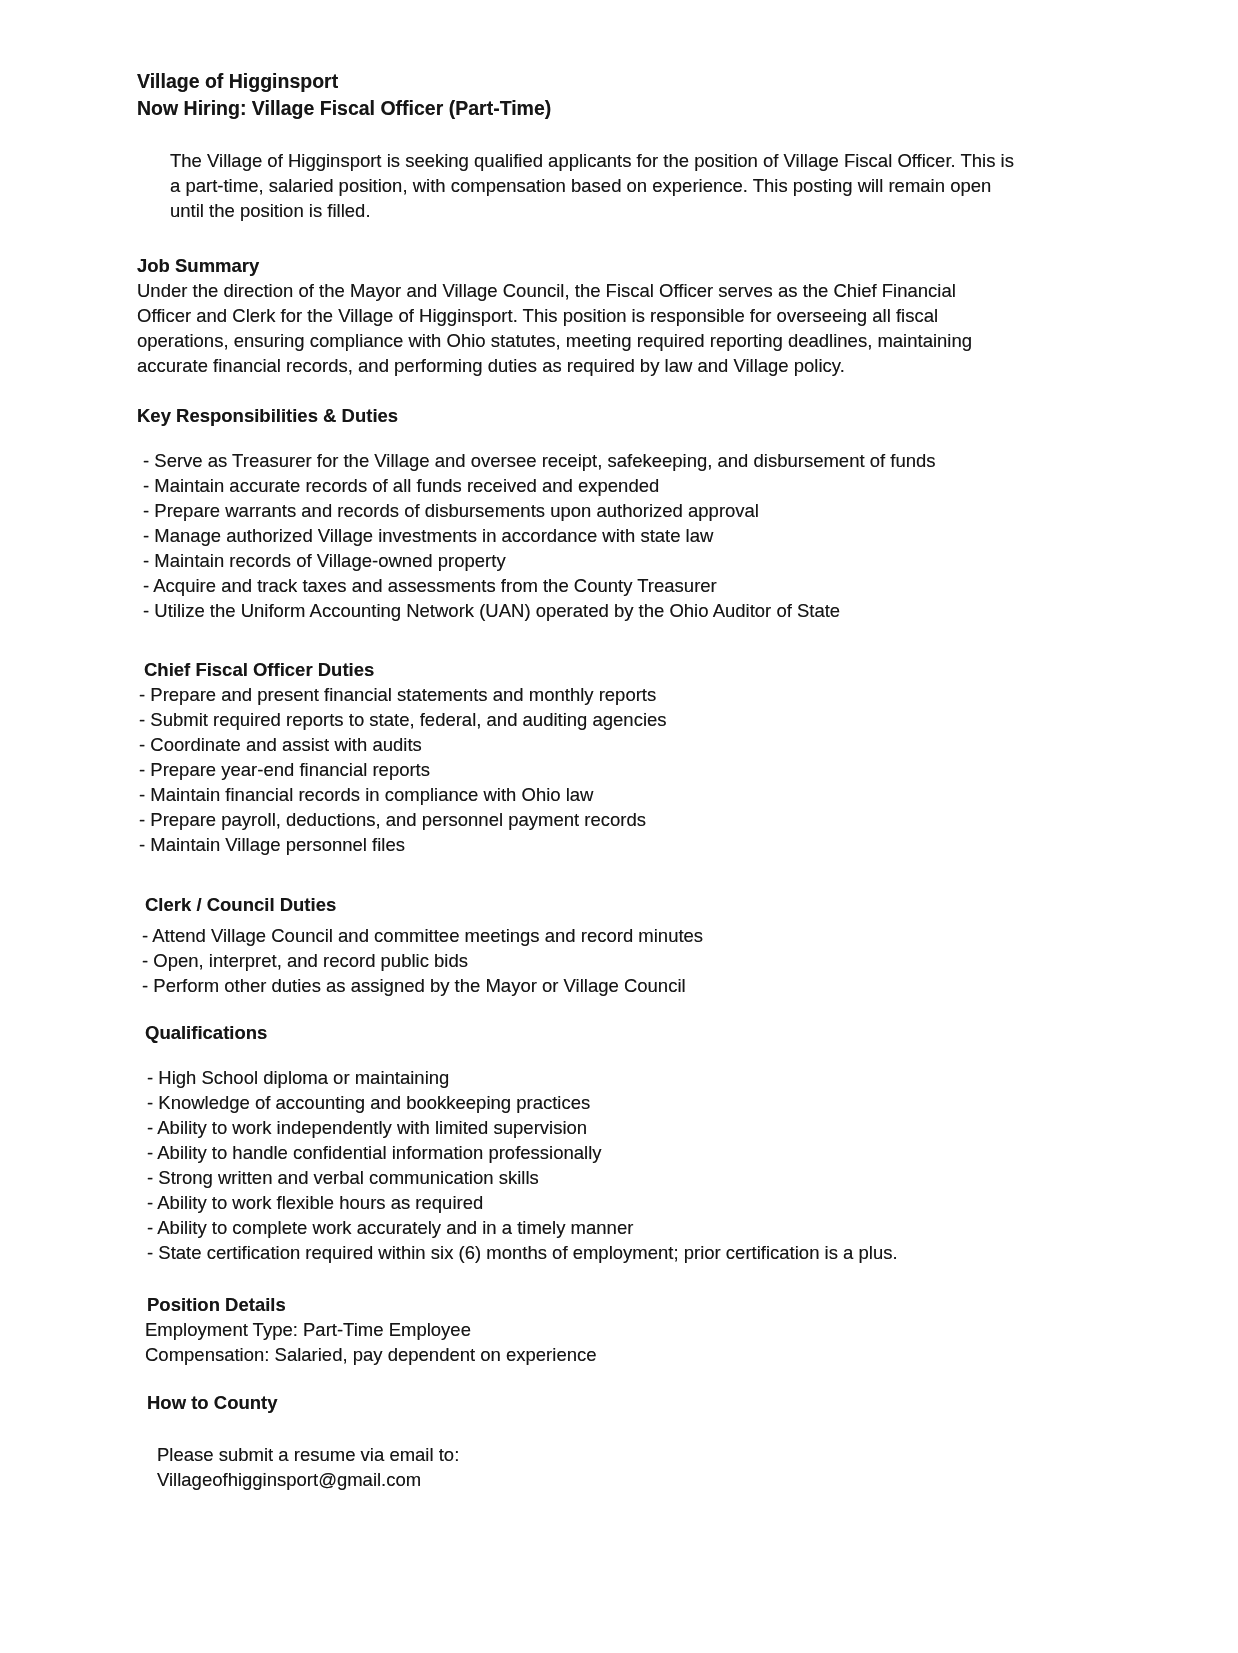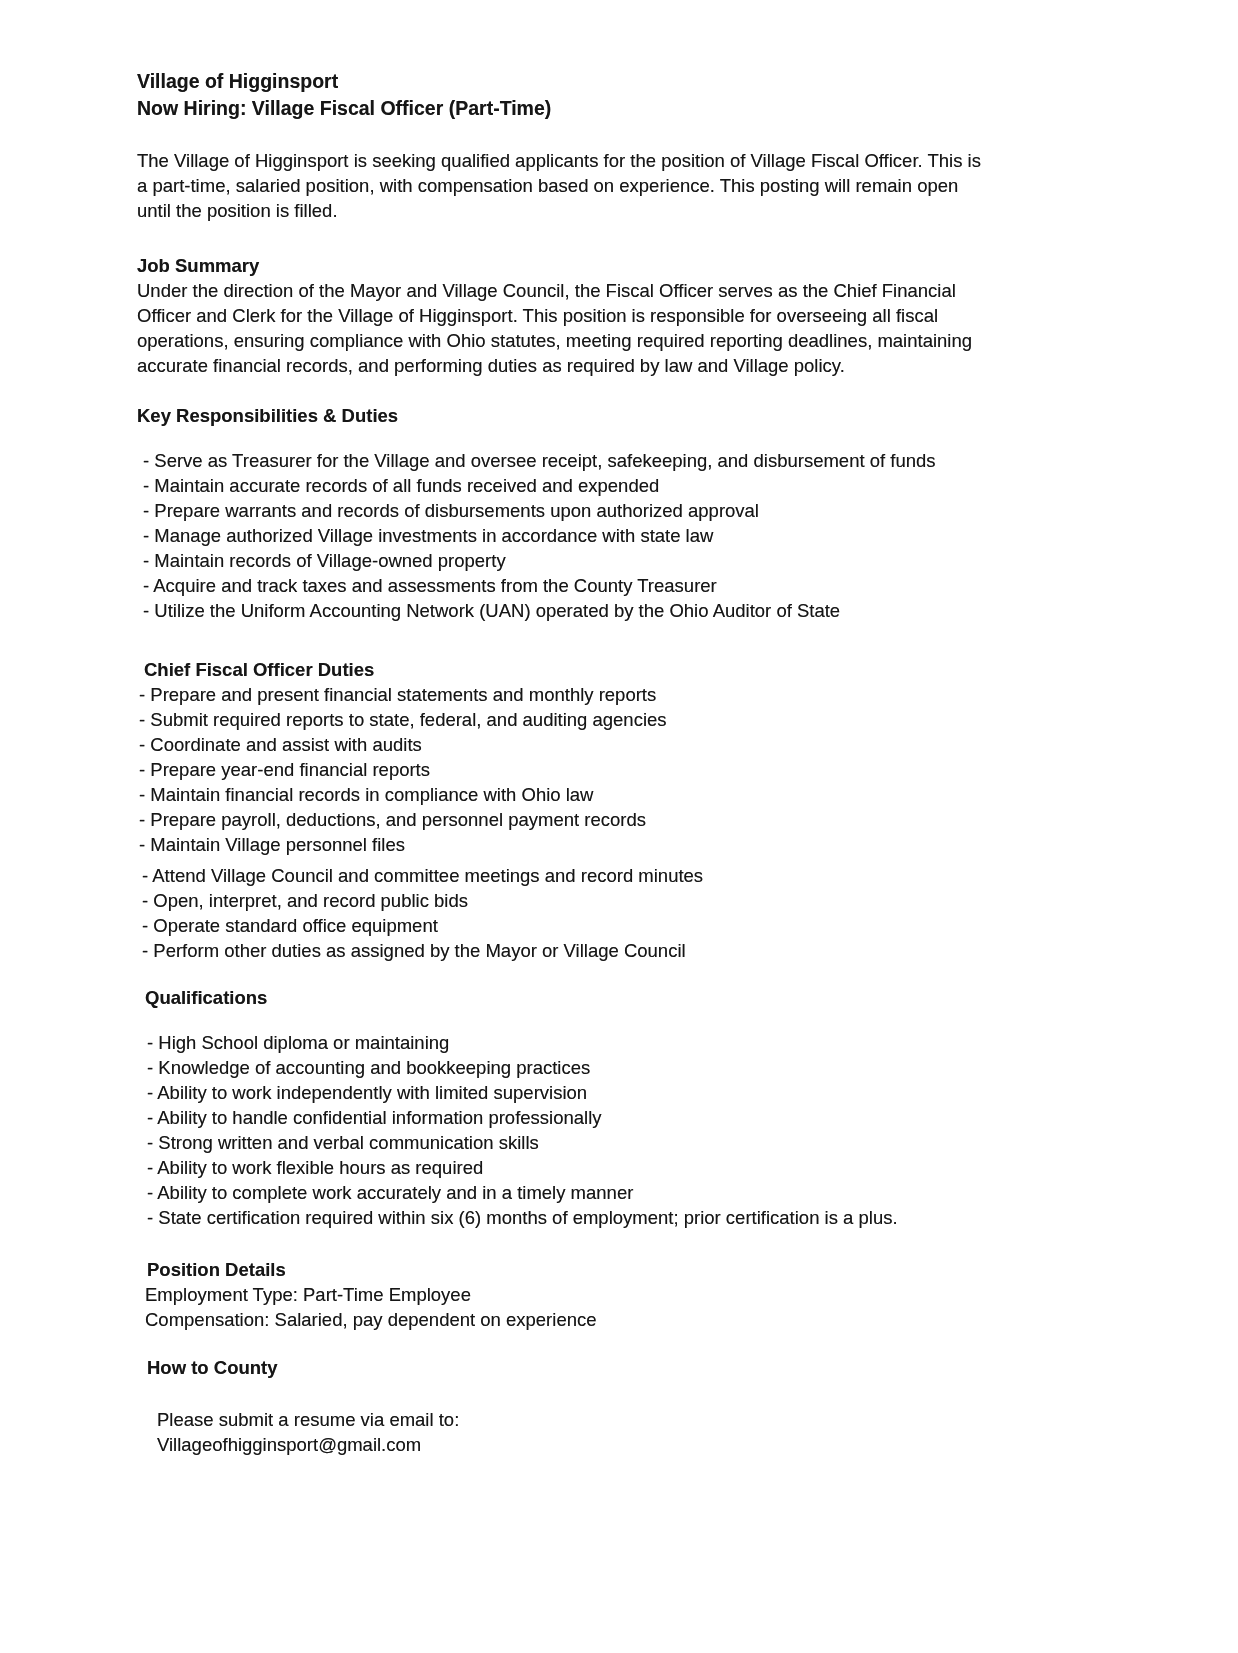--- a/index.html
+++ b/index.html
@@ -34,21 +34,21 @@
     line-height: 25px;
     white-space: nowrap;
   }
   .title-line {
     font-weight: bold;
     font-size: 19.5px;
     line-height: 27px;
     white-space: nowrap;
   }
   
-  .intro            { margin-top: 26px; }
+  .intro            { margin-top: 26px; margin-left: 33px; }
   .js-heading       { margin-top: 30px; }
   .kr-heading       { margin-top: 25px; }
   .kr-items         { margin-top: 20px; margin-left: 6px; }
   .cf-heading       { margin-top: 34px; margin-left: 7px; }
   .cf-items         { margin-left: 2px; }
   .cc-heading       { margin-top: 35px; margin-left: 8px; }
   .cc-items         { margin-top: 6px;  margin-left: 5px; }
   .q-heading        { margin-top: 22px; margin-left: 8px; }
   .q-items          { margin-top: 20px; margin-left: 10px; }
   .pd-heading       { margin-top: 27px; margin-left: 10px; }
@@ -102,24 +102,24 @@
       <div class="line">- Submit required reports to state, federal, and auditing agencies</div>
       <div class="line">- Coordinate and assist with audits</div>
       <div class="line">- Prepare year-end financial reports</div>
       <div class="line">- Maintain financial records in compliance with Ohio law</div>
       <div class="line">- Prepare payroll, deductions, and personnel payment records</div>
       <div class="line">- Maintain Village personnel files</div>
     </div>
   </section>
 
   <section>
+    <div class="heading cc-heading">Clerk / Council Duties</div>
     <div class="cc-items">
       <div class="line">- Attend Village Council and committee meetings and record minutes</div>
       <div class="line">- Open, interpret, and record public bids</div>
-      <div class="line">- Operate standard office equipment</div>
       <div class="line">- Perform other duties as assigned by the Mayor or Village Council</div>
     </div>
   </section>
 
   <section>
     <div class="heading q-heading">Qualifications</div>
     <div class="q-items">
       <div class="line">- High School diploma or maintaining</div>
       <div class="line">- Knowledge of accounting and bookkeeping practices</div>
       <div class="line">- Ability to work independently with limited supervision</div>

